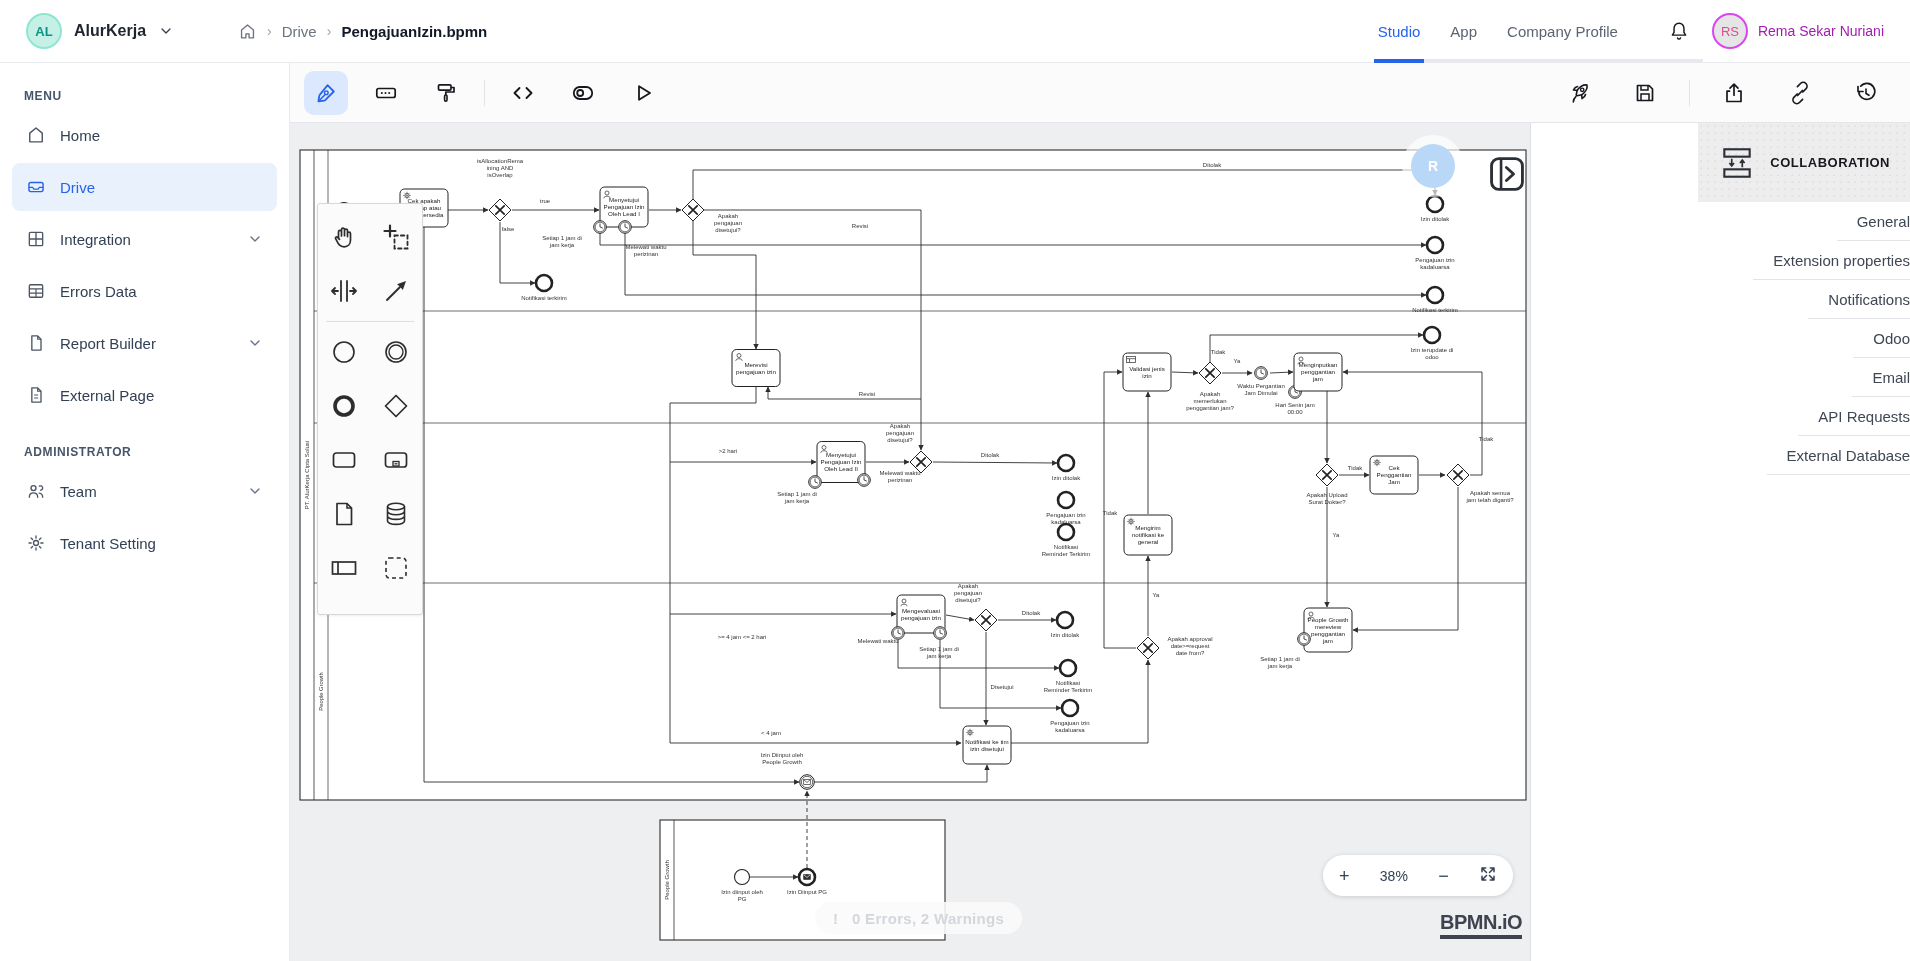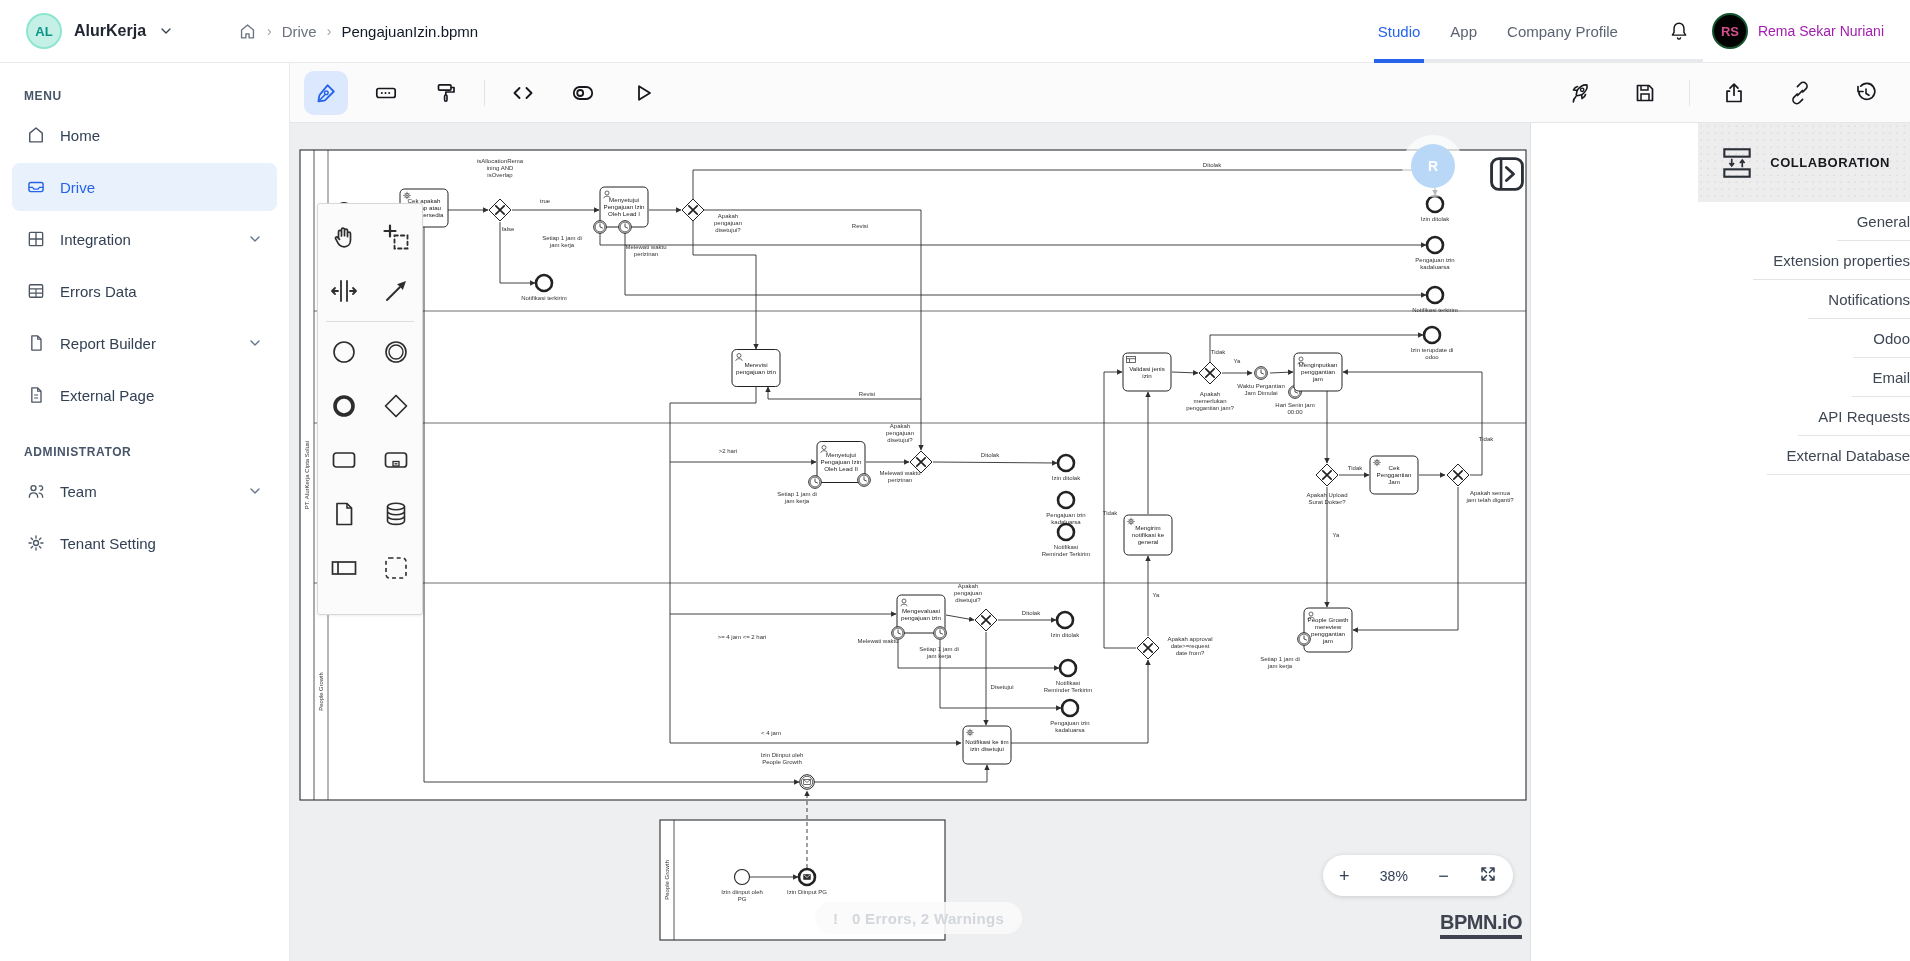--- a/index.html
+++ b/index.html
@@ -7,31 +7,31 @@
 
   
   .header { position:absolute; top:0; left:0; width:1910px; height:63px; background:#fff;
             border-bottom:1px solid #e8eaed; display:flex; align-items:center; z-index:50; }
   .brand { display:flex; align-items:center; gap:12px; padding-left:26px; cursor:pointer; }
   .brand-avatar { width:36px; height:36px; border-radius:50%; background:#c4f0e6; border:2px solid #8ee6d2;
                   color:#0d9488; font-size:13px; font-weight:bold; display:flex; align-items:center; justify-content:center; }
   .brand-name { font-size:16px; font-weight:600; color:#1f2430; }
   .breadcrumb { display:flex; align-items:center; gap:10px; margin-left:64px; font-size:15px; color:#6b7280; }
   .breadcrumb .sep { color:#9ca3af; font-size:14px; }
-  .breadcrumb .file { color:#111827; font-weight:400; }
+  .breadcrumb .file { color:#111827; font-weight:700; }
   .header-right { margin-left:auto; display:flex; align-items:center; height:100%; padding-right:26px; }
   .tabs { position:relative; display:flex; gap:30px; height:100%; align-items:stretch; }
   .tabs::after { content:''; position:absolute; bottom:-1px; left:0; right:-85px; height:4px; background:#e7e9ec; }
   .tab { display:flex; align-items:center; font-size:15px; color:#5b6472; cursor:pointer; position:relative; }
   .tab.active { color:#2563eb; }
   .tab.active::after { content:''; position:absolute; bottom:-1px; left:-4px; right:-4px; height:4px; background:#2563eb; z-index:2; }
   .bell { margin-left:50px; margin-right:22px; cursor:pointer; display:flex; align-items:center; }
   .user { display:flex; align-items:center; gap:10px; cursor:pointer; }
-  .user-avatar { width:36px; height:36px; border-radius:50%; background:#000000; border:2px solid #14532d;
-                 color:#d6508f; font-size:13px; font-weight:bold; display:flex; align-items:center; justify-content:center; }
+  .user-avatar { width:36px; height:36px; border-radius:50%; background:#e5e5e5; border:2px solid #d946ef;
+                 color:#d6508f; font-size:13px; font-weight:normal; display:flex; align-items:center; justify-content:center; }
   .user-name { font-size:14px; color:#a21caf; }
 
   
   .sidebar { position:absolute; top:63px; left:0; width:290px; bottom:0; background:#fff; border-right:1px solid #e8eaed; z-index:40; }
   .side-title { font-size:12px; font-weight:bold; letter-spacing:.6px; color:#475569; margin:26px 0 8px 24px; }
   .side-item { display:flex; align-items:center; gap:14px; height:48px; margin:4px 12px; padding:0 14px;
                border-radius:8px; color:#334155; font-size:15px; cursor:pointer; position:relative; }
   .side-item svg { flex:0 0 auto; }
   .side-item.active { background:#e9f1fc; color:#2563eb; }
   .side-item .chev { position:absolute; right:14px; display:flex; }

